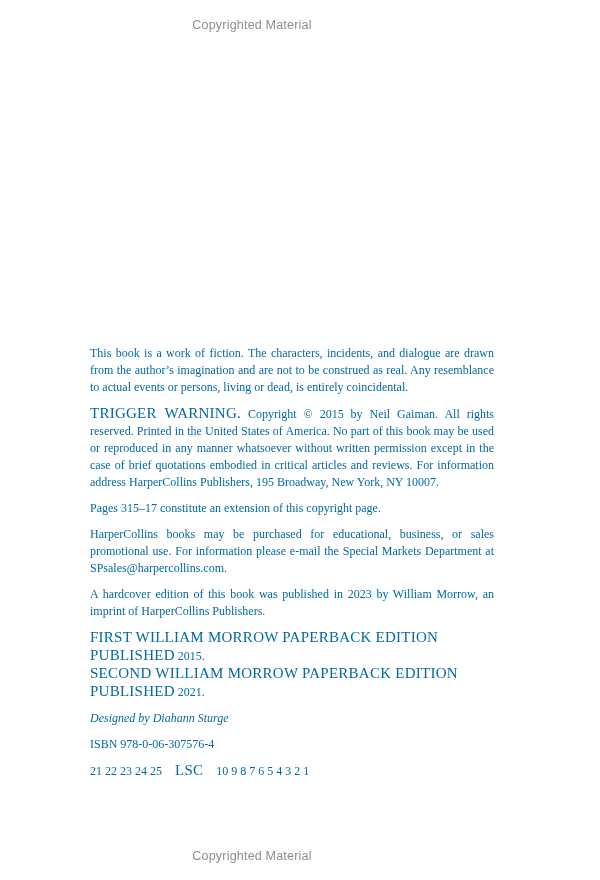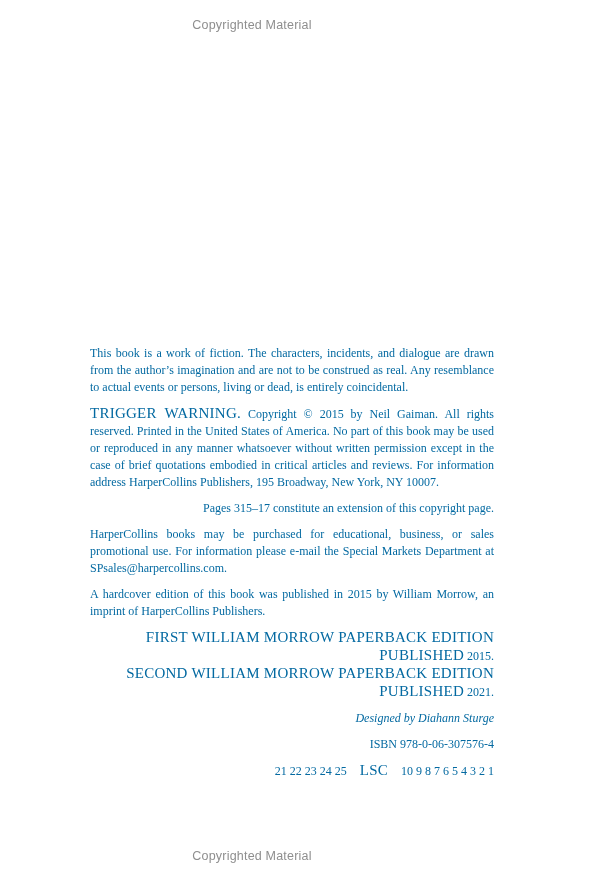--- a/index.html
+++ b/index.html
@@ -38,21 +38,21 @@
     text-align: justify;
   }
   .textblock .para { margin-bottom: 9px; }
   .textblock .para:last-child { margin-bottom: 8px; }
   .sc {
     text-transform: uppercase;
     font-size: 15px;
     letter-spacing: 0.25px;
   }
   .italic { font-style: italic; }
-  .left { text-align: right; }
+  .left { text-align: left; }
   .printing-line span { white-space: nowrap; }
   .printing-line .seg { margin-right: 13px; }
   .printing-line .seg:last-child { margin-right: 0; }
 </style>
 </head>
 <body>
 
 <div class="page">
 
   <div class="watermark top">Copyrighted Material</div>
@@ -60,21 +60,21 @@
   <div class="textblock">
 
     <p class="para">This book is a work of fiction. The characters, incidents, and dialogue are drawn from the author’s imagination and are not to be construed as real. Any resemblance to actual events or persons, living or dead, is entirely coincidental.</p>
 
     <p class="para"><span class="sc">Trigger Warning.</span> <span>Copyright © 2015 by Neil Gaiman. All rights reserved. Printed in the United States of America. No part of this book may be used or reproduced in any manner whatsoever without written permission except in the case of brief quotations embodied in critical articles and reviews. For information address HarperCollins Publishers, 195 Broadway, New York, NY 10007.</span></p>
 
     <p class="para left">Pages 315–17 constitute an extension of this copyright page.</p>
 
     <p class="para">HarperCollins books may be purchased for educational, business, or sales promotional use. For information please e-mail the Special Markets Department at SPsales@harpercollins.com.</p>
 
-    <p class="para">A hardcover edition of this book was published in 2015 by William Morrow, an imprint of HarperCollins Publishers.</p>
+    <p class="para">A hardcover edition of this book was published in 2023 by William Morrow, an imprint of HarperCollins Publishers.</p>
 
     <div class="para left">
       <div><span class="sc">First William Morrow paperback edition published</span> <span>2015.</span></div>
       <div><span class="sc">Second William Morrow paperback edition published</span> <span>2021.</span></div>
     </div>
 
     <p class="para left italic">Designed by Diahann Sturge</p>
 
 
     <p class="para left">ISBN 978-0-06-307576-4</p>

